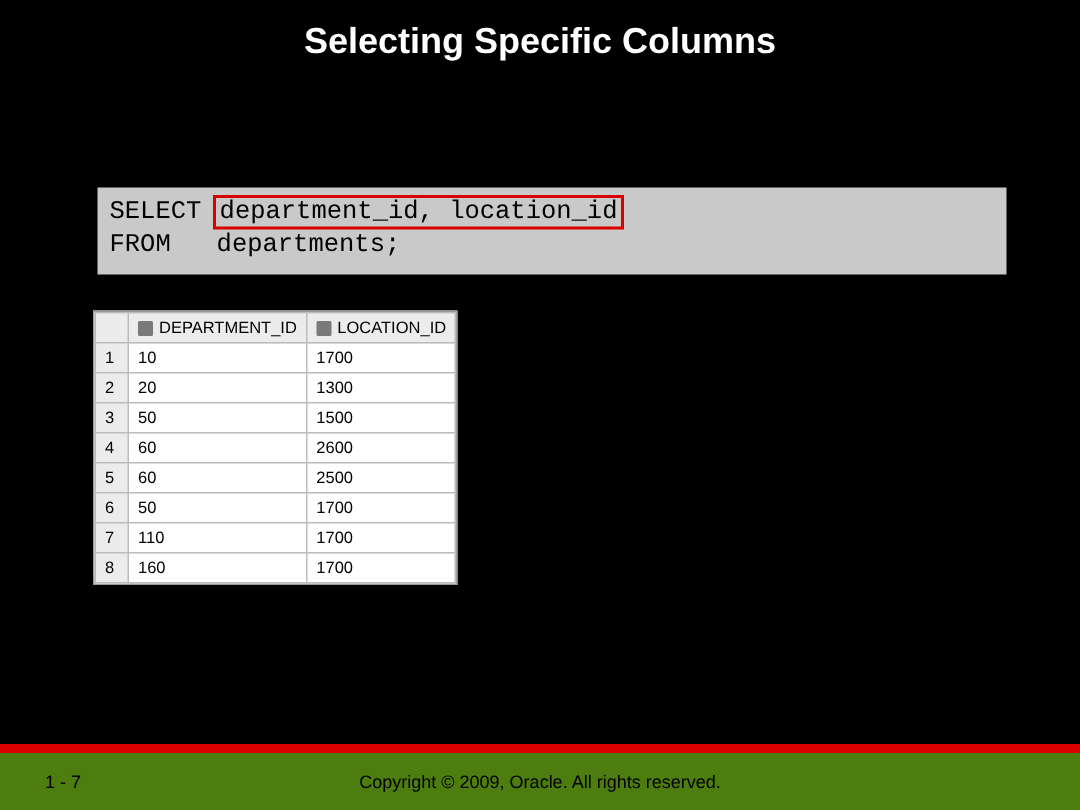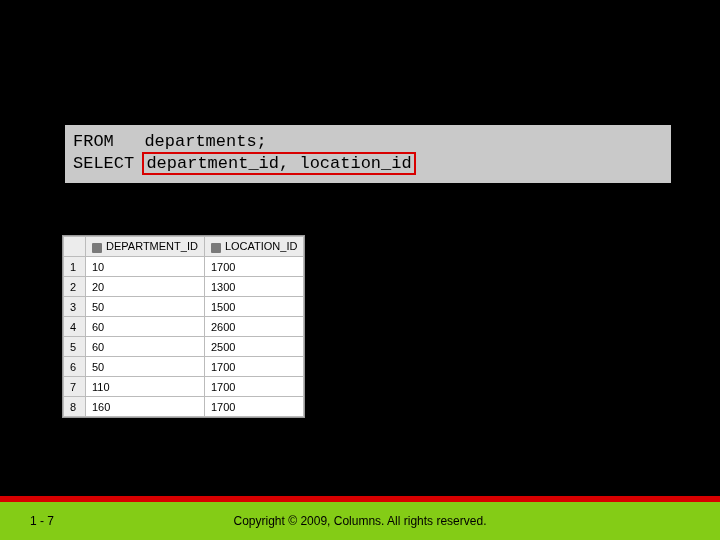--- a/index.html
+++ b/index.html
@@ -45,21 +45,20 @@
     border: 2px solid #d80000;
     padding: 0 2px;
     margin-left: -2px;
   }
   .result-wrap {
     position: absolute;
     top: 207px;
     left: 62px;
     border: 1px solid #999;
     background: #fff;
-    margin-top: 28px;
   }
   table.result {
     border-collapse: collapse;
     font-family: Arial, Helvetica, sans-serif;
     font-size: 11px;
   }
   table.result th, table.result td {
     border: 1px solid #bbb;
     padding: 2px 6px;
     height: 20px;
@@ -92,21 +91,21 @@
     width: 10px; height: 10px;
     background: #7a7a7a;
     border-radius: 1px;
     margin-right: 4px;
     vertical-align: middle;
   }
   .footer-bar {
     position: absolute;
     left: 0; right: 0; bottom: 0;
     height: 38px;
-    background: #84cc16;
+    background: #4d7c0f;
   }
   .red-stripe {
     position: absolute;
     left: 0; right: 0; bottom: 38px;
     height: 6px;
     background: #d80000;
   }
   .page-num {
     position: absolute;
     left: 30px;
@@ -136,24 +135,25 @@
     border-radius: 2px;
   }
   
   .oracle-logo { bottom: 30px; }
 </style>
 </head>
 <body>
 
 <div class="slide">
 
+  <div class="title">Selecting Specific Columns</div>
 
   <div class="sql-box">
+    <div class="sql-line"><span class="kw">SELECT</span><span class="hl-red">department_id, location_id</span></div>
     <div class="sql-line"><span class="kw">FROM</span><span>departments;</span></div>
-    <div class="sql-line"><span class="kw">SELECT</span><span class="hl-red">department_id, location_id</span></div>
   </div>
 
   <div class="result-wrap">
     <table class="result">
       <thead>
         <tr>
           <th class="rownum-head"></th>
           <th class="colhead col-dept"><span class="icon-col"></span><span>DEPARTMENT_ID</span></th>
           <th class="colhead col-loc"><span class="icon-col"></span><span>LOCATION_ID</span></th>
         </tr>
@@ -199,16 +199,16 @@
           <td class="val col-dept">160</td>
           <td class="val col-loc">1700</td>
         </tr>
       </tbody>
     </table>
   </div>
 
   <div class="red-stripe"></div>
   <div class="footer-bar">
     <div class="page-num">1 - 7</div>
-    <div class="copyright">Copyright © 2009, Columns. All rights reserved.</div>
+    <div class="copyright">Copyright © 2009, Oracle. All rights reserved.</div>
   </div>
 
 </div>
 
 </body></html>

